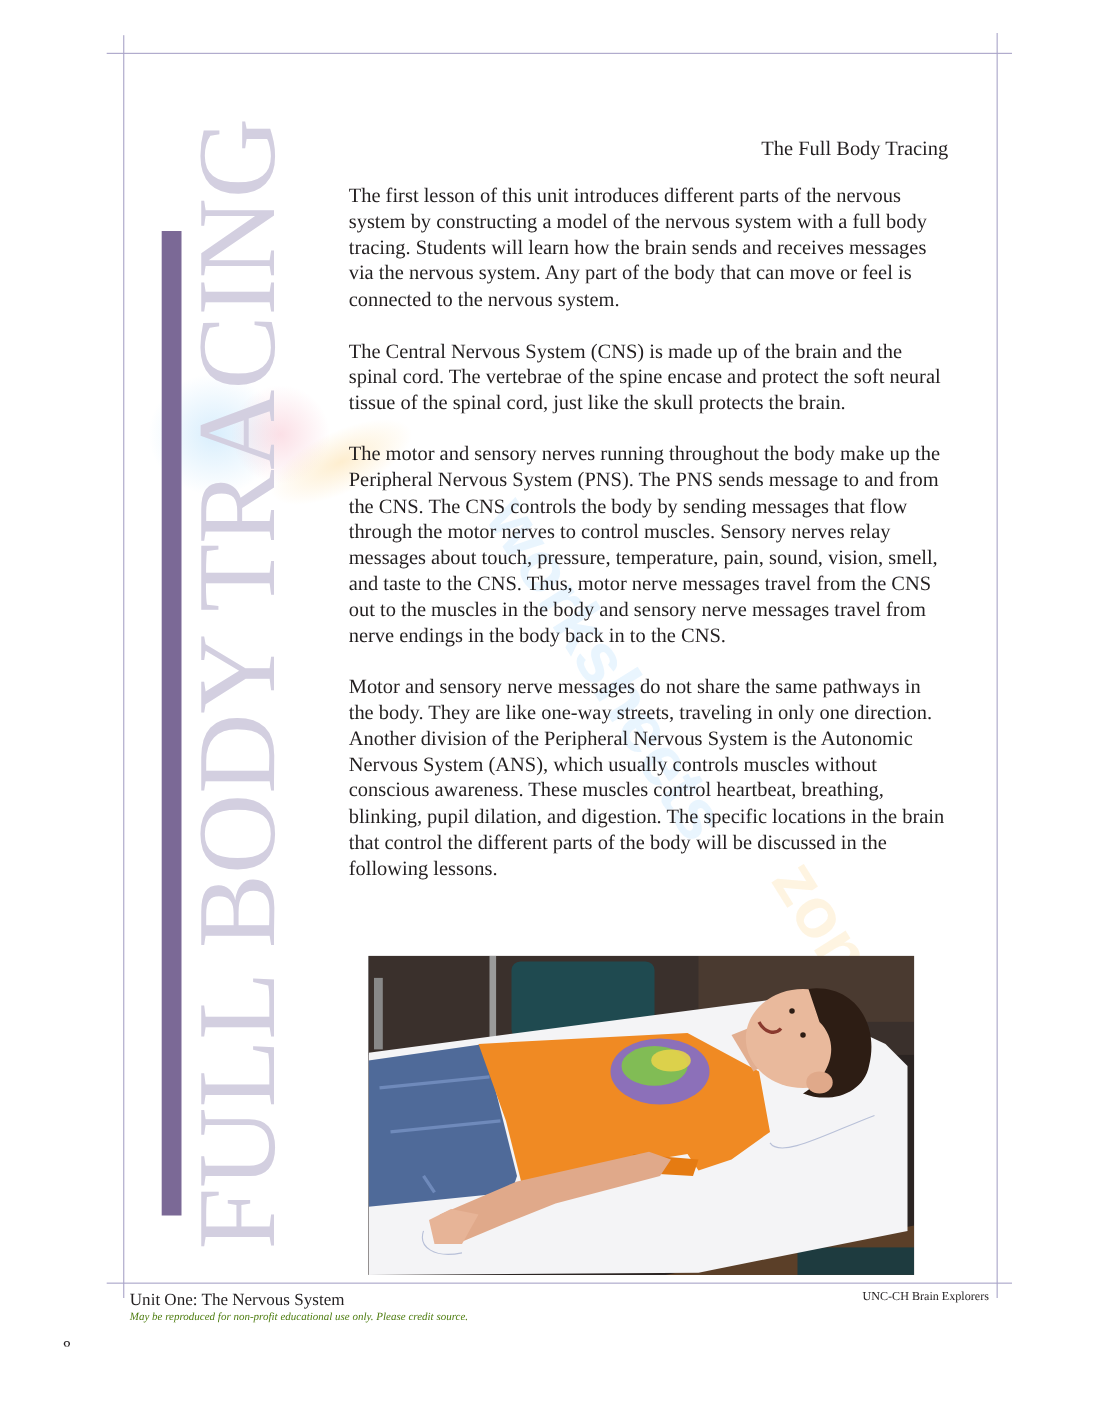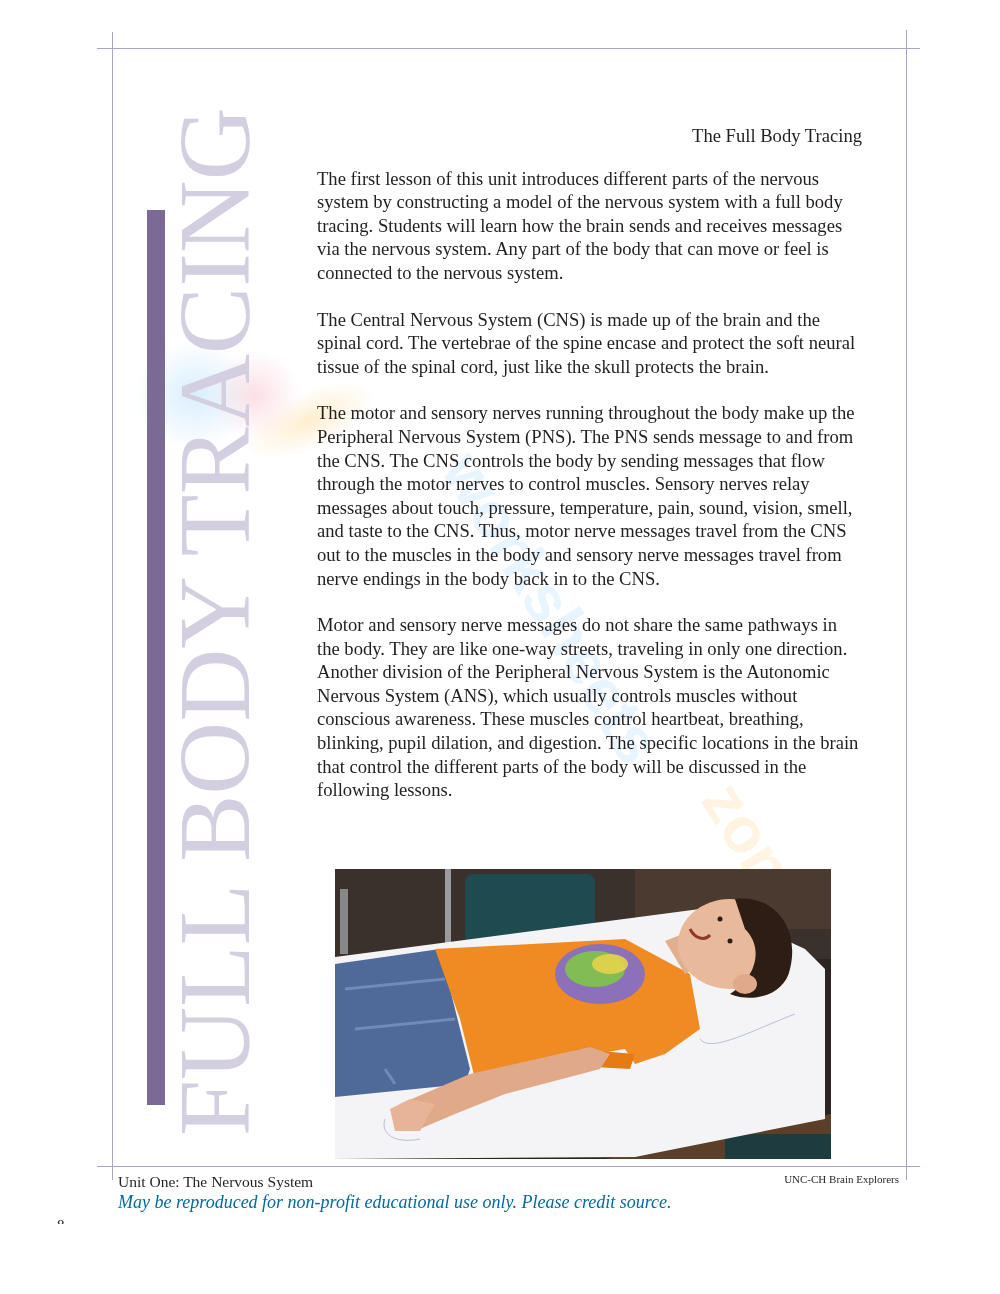--- a/index.html
+++ b/index.html
@@ -41,21 +41,21 @@
       position: absolute; left: 335px; top: 869px; width: 496px; height: 290px;
       overflow: hidden; background: #2a2524;
     }
     .footer-left {
       position: absolute; left: 118px; top: 1173px; font-size: 15.5px; color: #231f20;
     }
     .footer-right {
       position: absolute; right: 101px; top: 1173px; font-size: 11px; color: #231f20;
     }
     .footer-note {
-      position: absolute; left: 118px; top: 1192px; font-size: 18px; font-style: italic; color: #0369a1;
+      position: absolute; left: 118px; top: 1192px; font-size: 10px; font-style: italic; color: #4d7c0f;
     }
     .page-num {
       position: absolute; left: 57px; top: 1214px; font-size: 15px; color: #231f20;
       height: 10px; overflow: hidden; line-height: 22px;
     }
     .watermark {
       position: absolute; pointer-events: none;
     }
   </style>
 </head>

